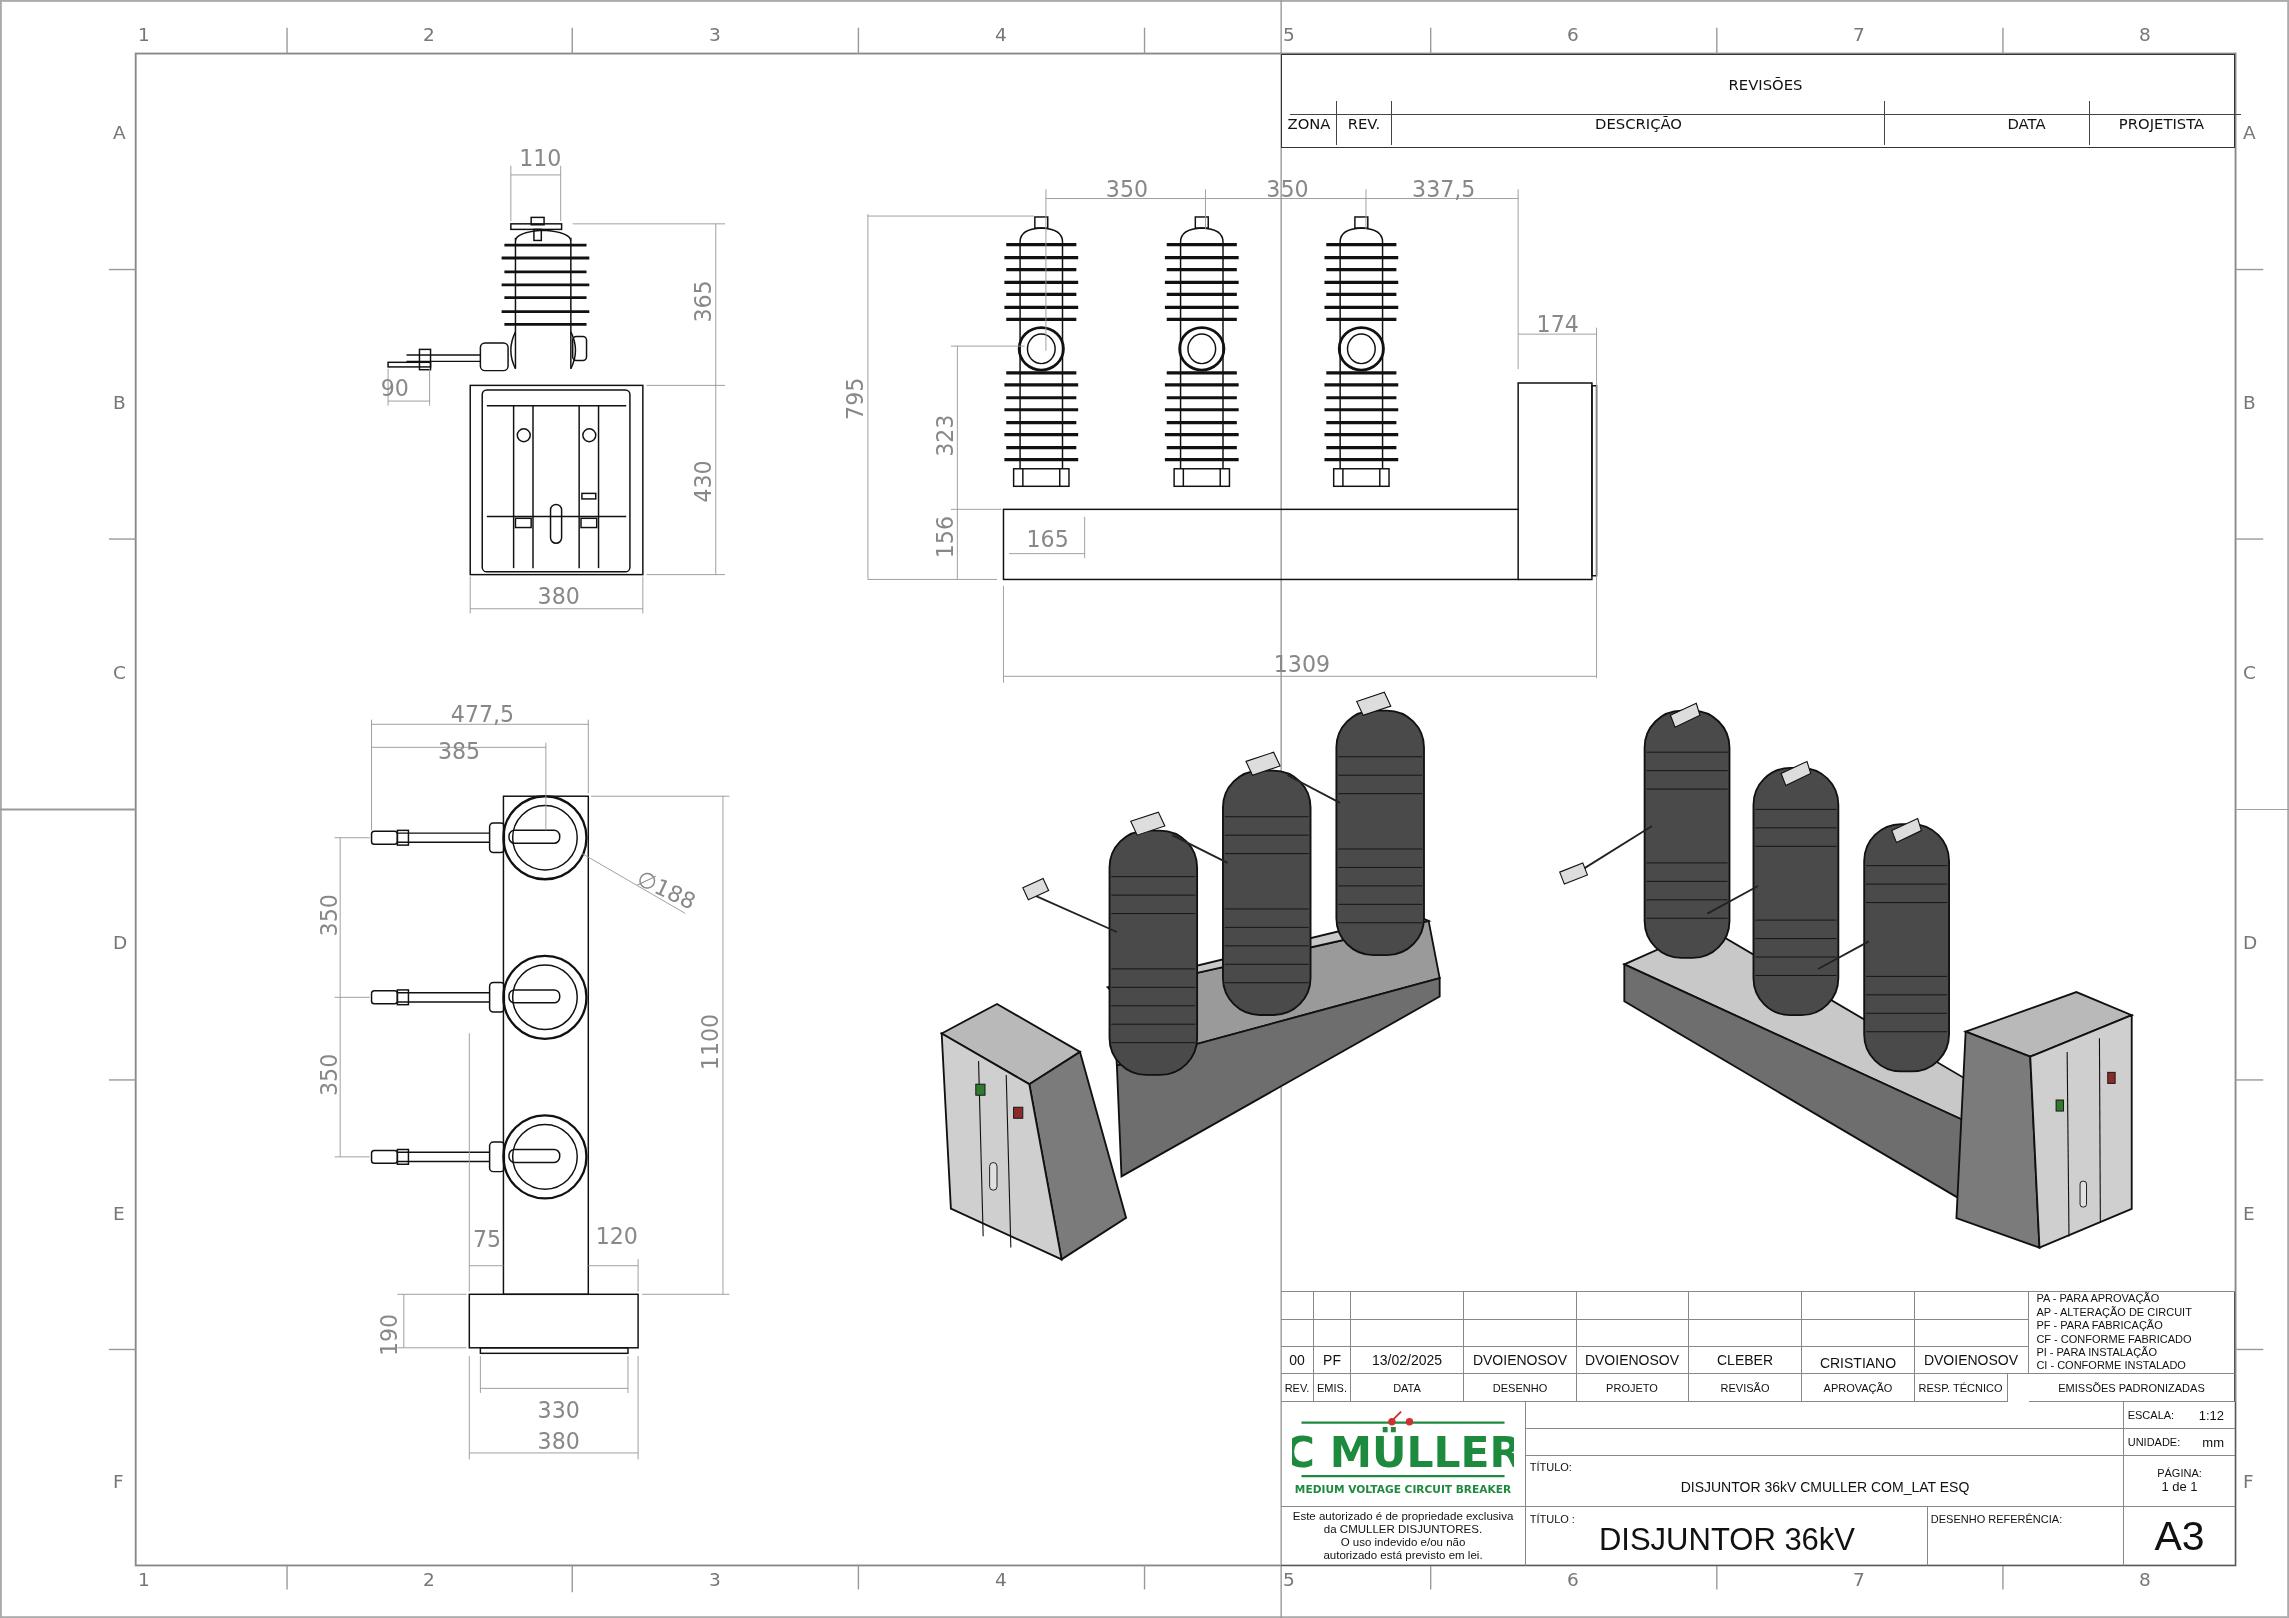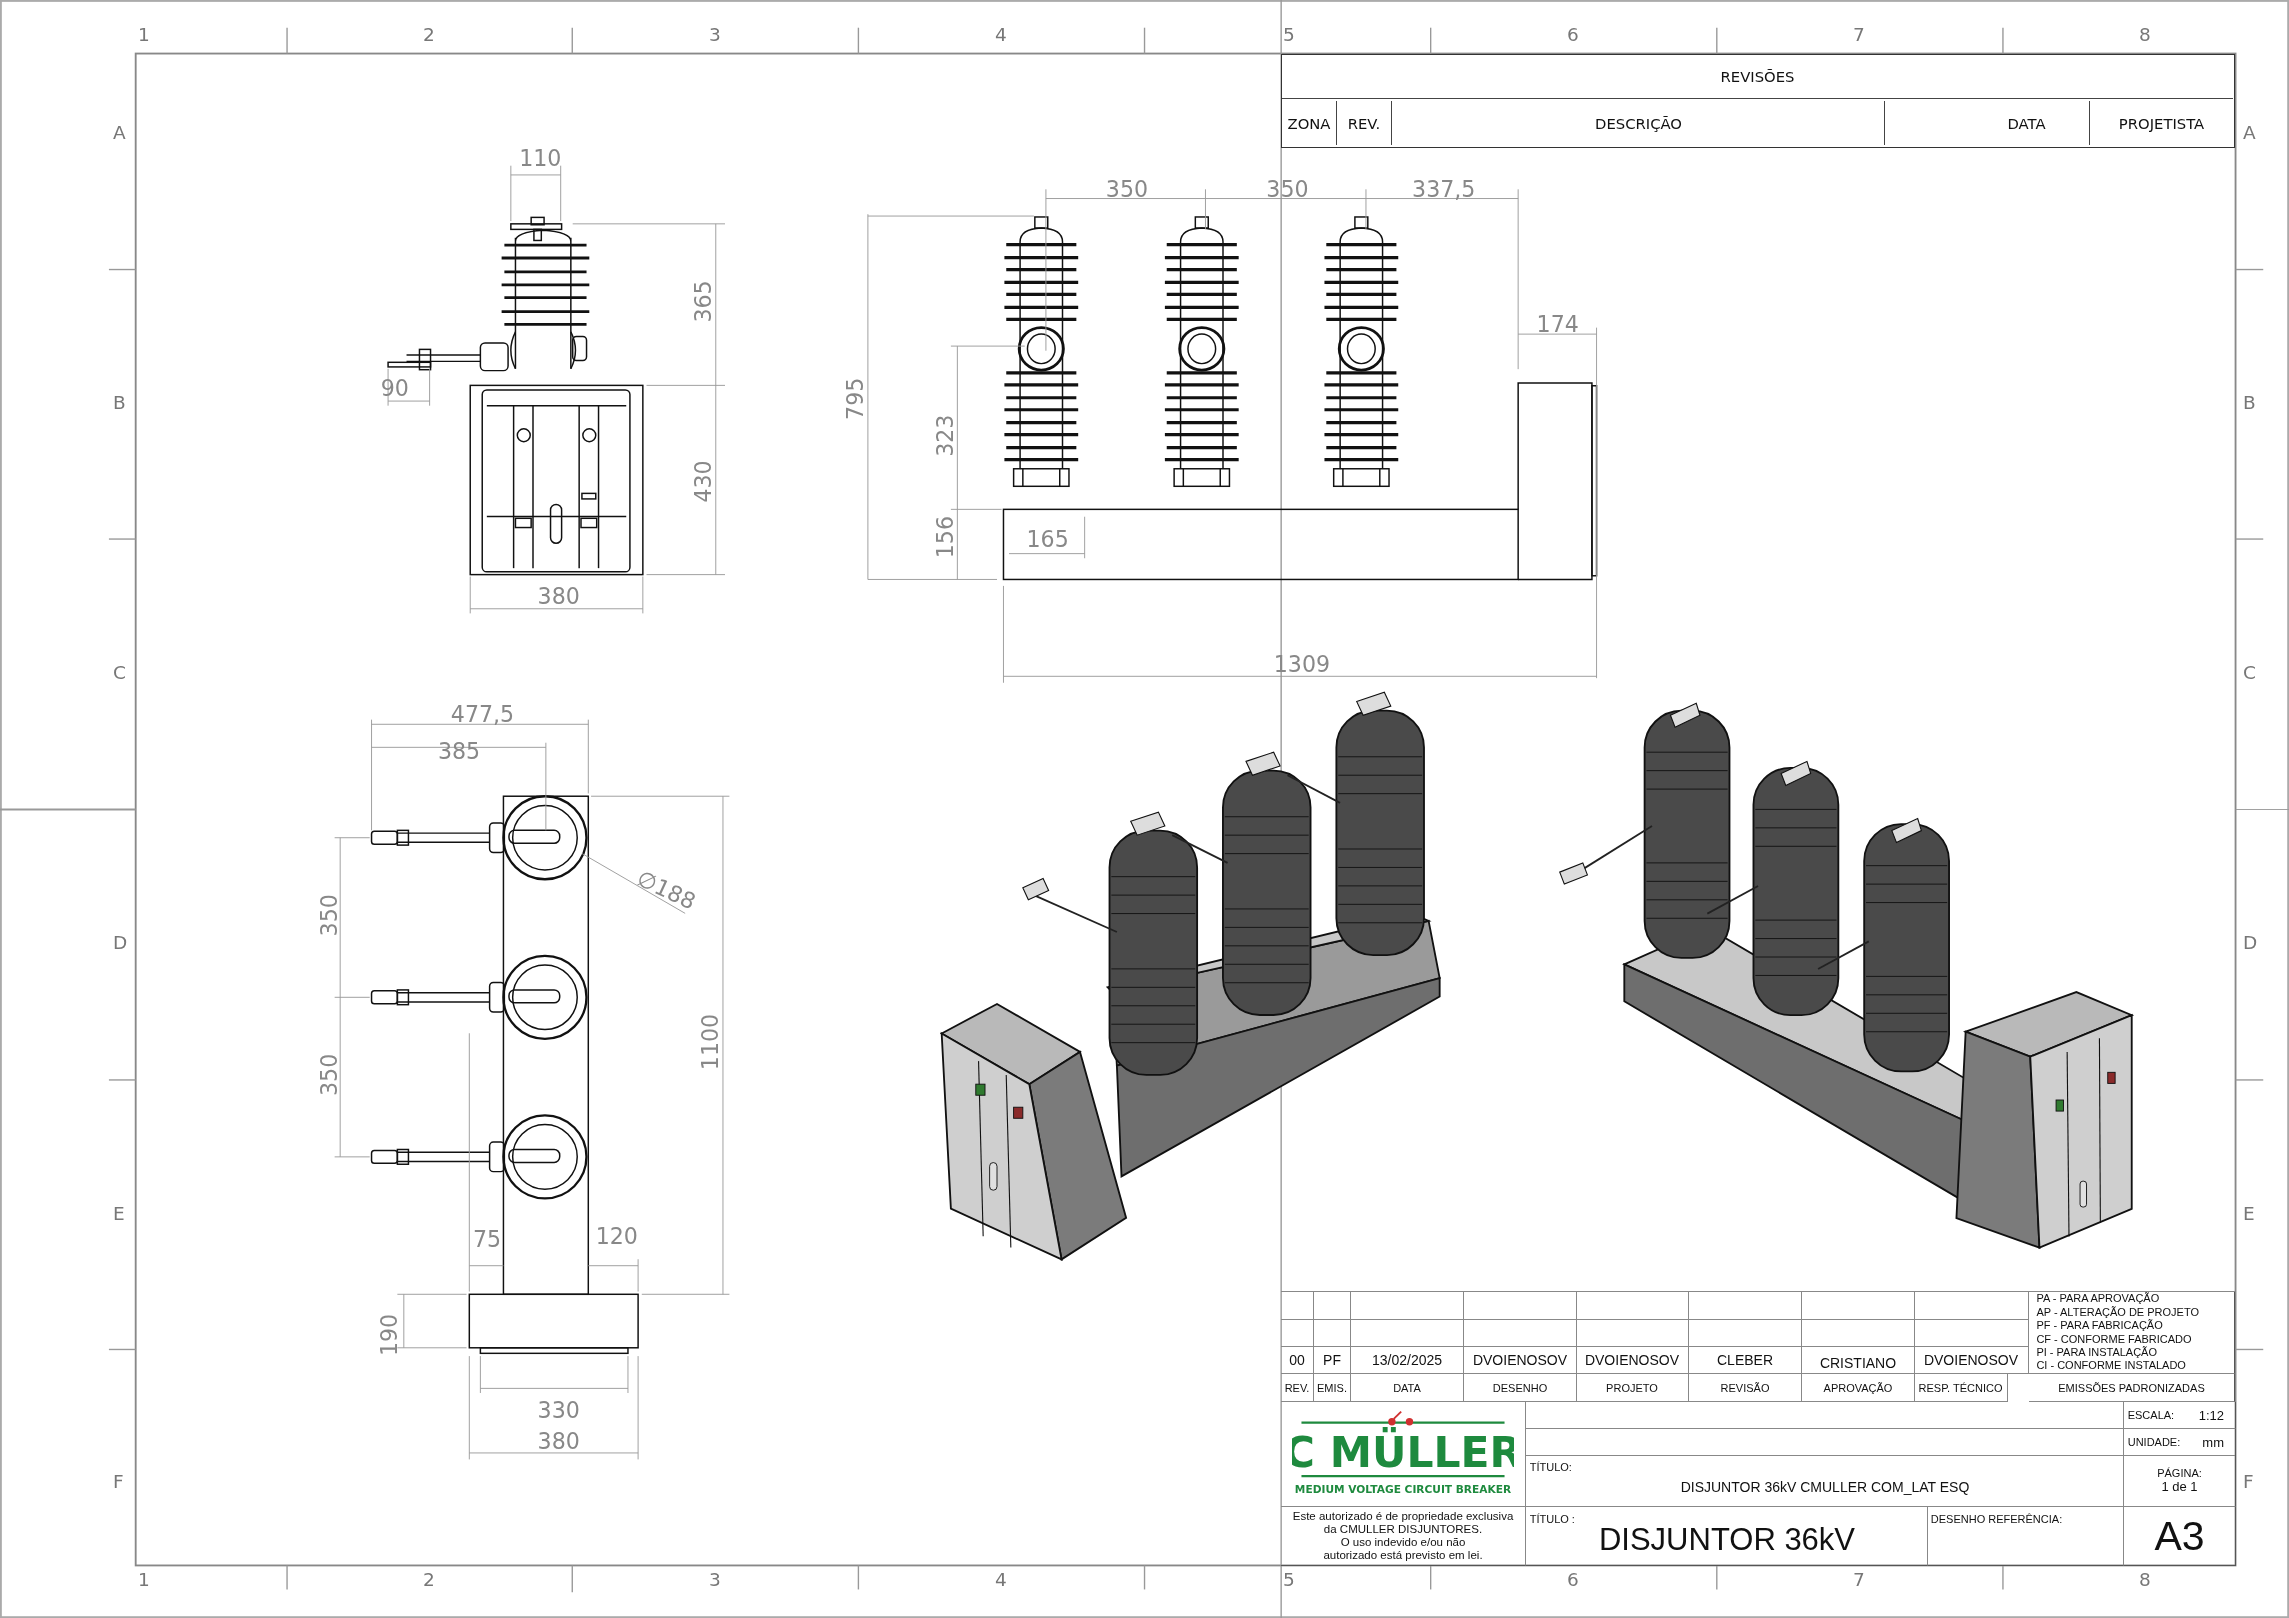--- a/index.html
+++ b/index.html
@@ -77,21 +77,21 @@
 <span class="grid-label" style="left:113px;top:1471px">F</span>
 
 <span class="grid-label" style="left:2243px;top:122px">A</span>
 <span class="grid-label" style="left:2243px;top:392px">B</span>
 <span class="grid-label" style="left:2243px;top:662px">C</span>
 <span class="grid-label" style="left:2243px;top:932px">D</span>
 <span class="grid-label" style="left:2243px;top:1203px">E</span>
 <span class="grid-label" style="left:2243px;top:1471px">F</span>
 
 <div class="rev-table">
-  <div class="cell" style="left:0;top:0;width:951px;height:44px;border-bottom:1.4px solid #444;font-size:14.8px">REVISÕES</div>
+  <div class="cell" style="left:8px;top:0;width:951px;height:60px;border-bottom:1.4px solid #444;font-size:14.8px">REVISÕES</div>
   <div class="cell" style="left:0;top:46px;width:55px;height:44px;border-right:1.4px solid #444;font-size:14.8px">ZONA</div>
   <div class="cell" style="left:55px;top:46px;width:55px;height:44px;border-right:1.4px solid #444;font-size:14.8px">REV.</div>
   <div class="cell" style="left:111px;top:46px;width:492px;height:44px;border-right:1.4px solid #444;font-size:14.8px">DESCRIÇÃO</div>
   <div class="cell" style="left:682px;top:46px;width:126px;height:44px;border-right:1.4px solid #444;font-size:14.8px">DATA</div>
   <div class="cell" style="left:808px;top:46px;width:143px;height:44px;font-size:14.8px">PROJETISTA</div>
 </div>
 
 <svg class="abs" style="left:351px;top:138px" width="388" height="480" viewBox="380 150 420 520">
   <g stroke="#111" fill="none" stroke-width="1.6">
 
@@ -453,21 +453,21 @@
   <div class="c" style="left:33px;top:54px;width:37px;height:28px">PF</div>
   <div class="c" style="left:70px;top:54px;width:113px;height:28px">13/02/2025</div>
   <div class="c" style="left:183px;top:54px;width:113px;height:28px">DVOIENOSOV</div>
   <div class="c" style="left:295px;top:54px;width:113px;height:28px">DVOIENOSOV</div>
   <div class="c" style="left:408px;top:54px;width:113px;height:28px">CLEBER</div>
   <div class="c" style="left:521px;top:54px;width:113px;height:28px;padding-top:7px">CRISTIANO</div>
   <div class="c" style="left:633px;top:54px;width:115px;height:28px">DVOIENOSOV</div>
 
   <div class="c" style="left:748px;top:0;width:206px;height:82px;flex-direction:column;align-items:flex-start;justify-content:center;padding-left:7.4px;font-size:11px;line-height:13.4px;border-right:1.4px solid #555">
     <div>PA - PARA APROVAÇÃO</div>
-    <div>AP - ALTERAÇÃO DE PROJETO</div>
+    <div>AP - ALTERAÇÃO DE CIRCUIT</div>
     <div>PF - PARA FABRICAÇÃO</div>
     <div>CF - CONFORME FABRICADO</div>
     <div>PI - PARA INSTALAÇÃO</div>
     <div>CI - CONFORME INSTALADO</div>
   </div>
 
   <div class="c lab" style="left:0;top:82px;width:33px;height:28px">REV.</div>
   <div class="c lab" style="left:33px;top:82px;width:37px;height:28px">EMIS.</div>
   <div class="c lab" style="left:70px;top:82px;width:113px;height:28px">DATA</div>
   <div class="c lab" style="left:183px;top:82px;width:113px;height:28px">DESENHO</div>

